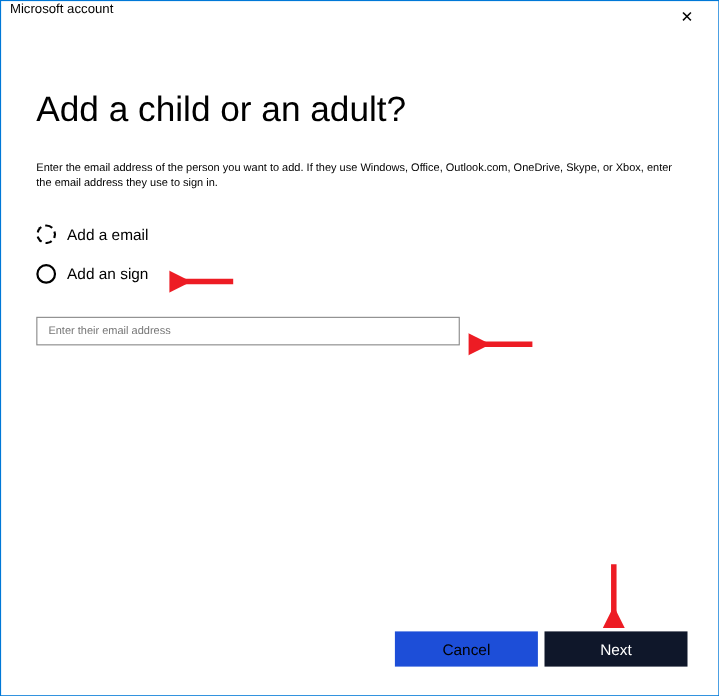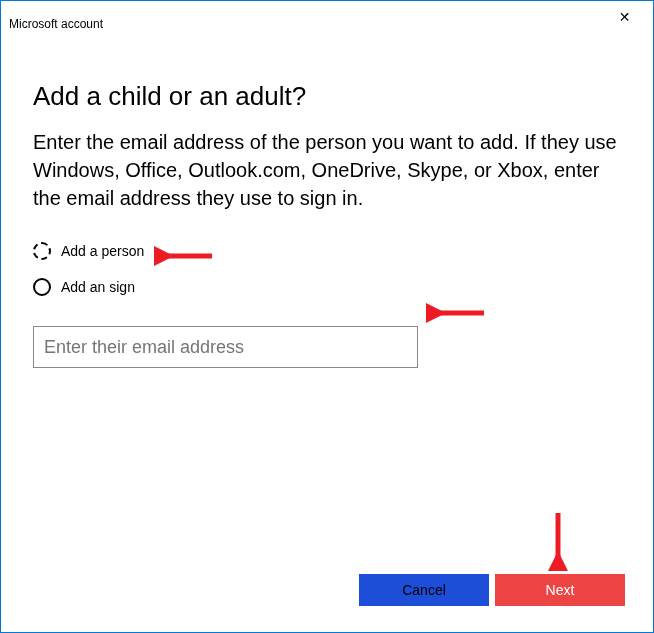--- a/index.html
+++ b/index.html
@@ -11,48 +11,48 @@
     body {
       width: 654px;
       height: 633px;
       background: #fff;
       border: 1px solid #0078d7;
       position: relative;
     }
     .titlebar {
       height: 30px;
       display: flex;
-      align-items: flex-end;
+      align-items: flex-start;
       padding: 0 6px 0 8px;
       font-size: 12px;
       color: #000;
     }
     .titlebar-title {
       flex: 1;
     }
     .close-btn {
       width: 45px;
       height: 28px;
       display: flex;
       align-items: center;
       justify-content: center;
       font-size: 14px;
       cursor: pointer;
     }
     .content {
       padding: 50px 32px 20px 32px;
     }
     .heading {
-      font-size: 26px;
+      font-size: 32px;
       font-weight: 400;
       color: #000;
-      margin-bottom: 16px;
+      margin-bottom: 28px;
     }
     .description {
-      font-size: 20px;
+      font-size: 10px;
       color: #000;
       line-height: 1.4;
       margin-bottom: 30px;
     }
     .radio-group {
       margin-bottom: 30px;
     }
     .radio-item {
       display: flex;
       align-items: center;
@@ -69,24 +69,24 @@
     }
     .radio-circle.dashed {
       border-style: dashed;
     }
     .radio-label {
       font-size: 14px;
       color: #000;
     }
     .email-input {
       width: 385px;
-      height: 42px;
+      height: 26px;
       border: 1px solid #888;
       padding: 4px 10px;
-      font-size: 18px;
+      font-size: 10px;
       outline: none;
     }
     .email-input::placeholder {
       color: #767676;
     }
     .button-row {
       position: absolute;
       bottom: 26px;
       right: 28px;
       display: flex;
@@ -97,21 +97,21 @@
       height: 32px;
       border: none;
       font-size: 14px;
       cursor: pointer;
     }
     .btn-cancel {
       background: #1d4ed8;
       color: #000;
     }
     .btn-next {
-      background: #ef4444;
+      background: #0f172a;
       color: #fff;
     }
     .arrow {
       position: absolute;
       pointer-events: none;
     }
   </style>
 </head>
 <body>
 
@@ -122,21 +122,21 @@
   </div>
 </div>
 
 <div class="content">
   <h1 class="heading">Add a child or an adult?</h1>
   <p class="description">Enter the email address of the person you want to add. If they use Windows, Office, Outlook.com, OneDrive, Skype, or Xbox, enter the email address they use to sign in.</p>
 
   <div class="radio-group">
     <div class="radio-item">
       <span class="radio-circle dashed"></span>
-      <span class="radio-label">Add a person</span>
+      <span class="radio-label">Add a email</span>
     </div>
     <div class="radio-item">
       <span class="radio-circle"></span>
       <span class="radio-label">Add an sign</span>
     </div>
   </div>
 
   <input type="text" class="email-input" placeholder="Enter their email address" style="">
 </div>
 

